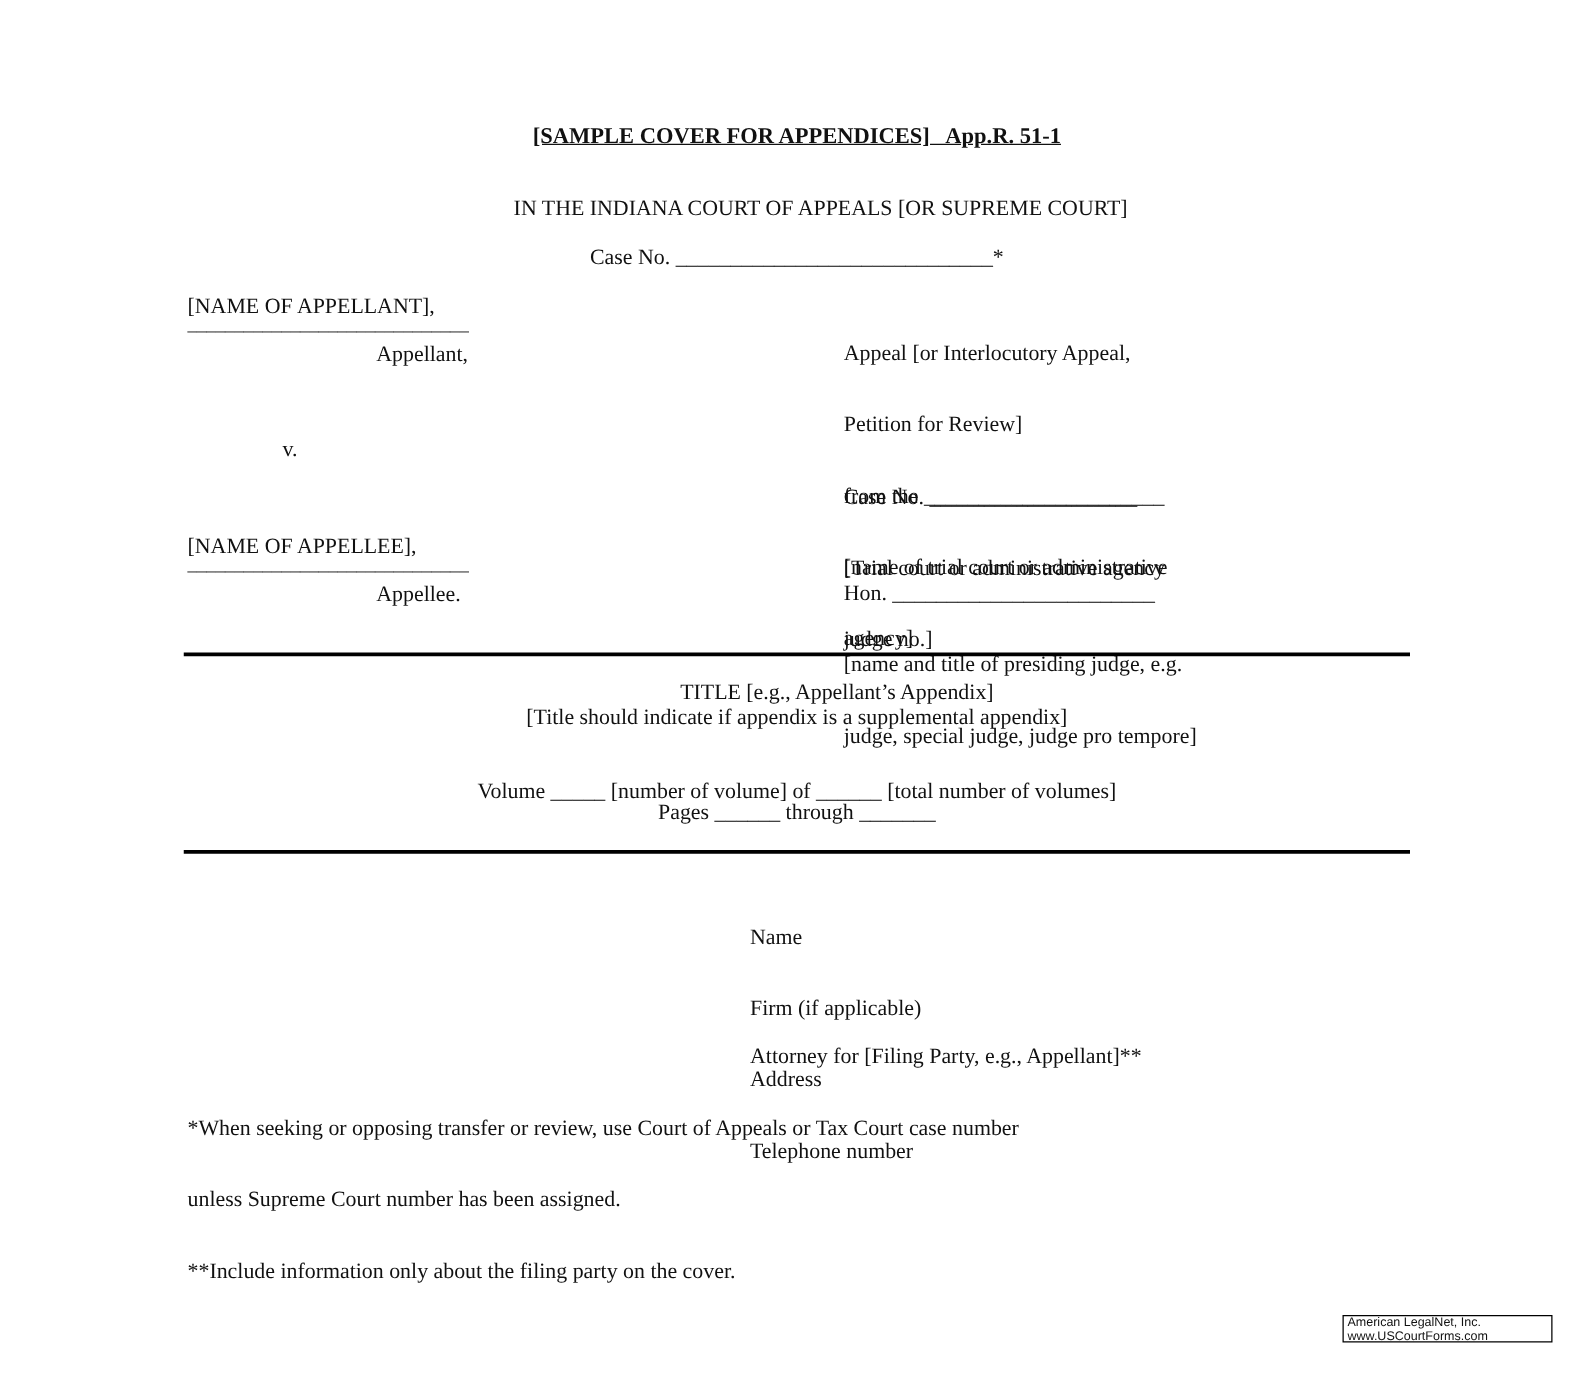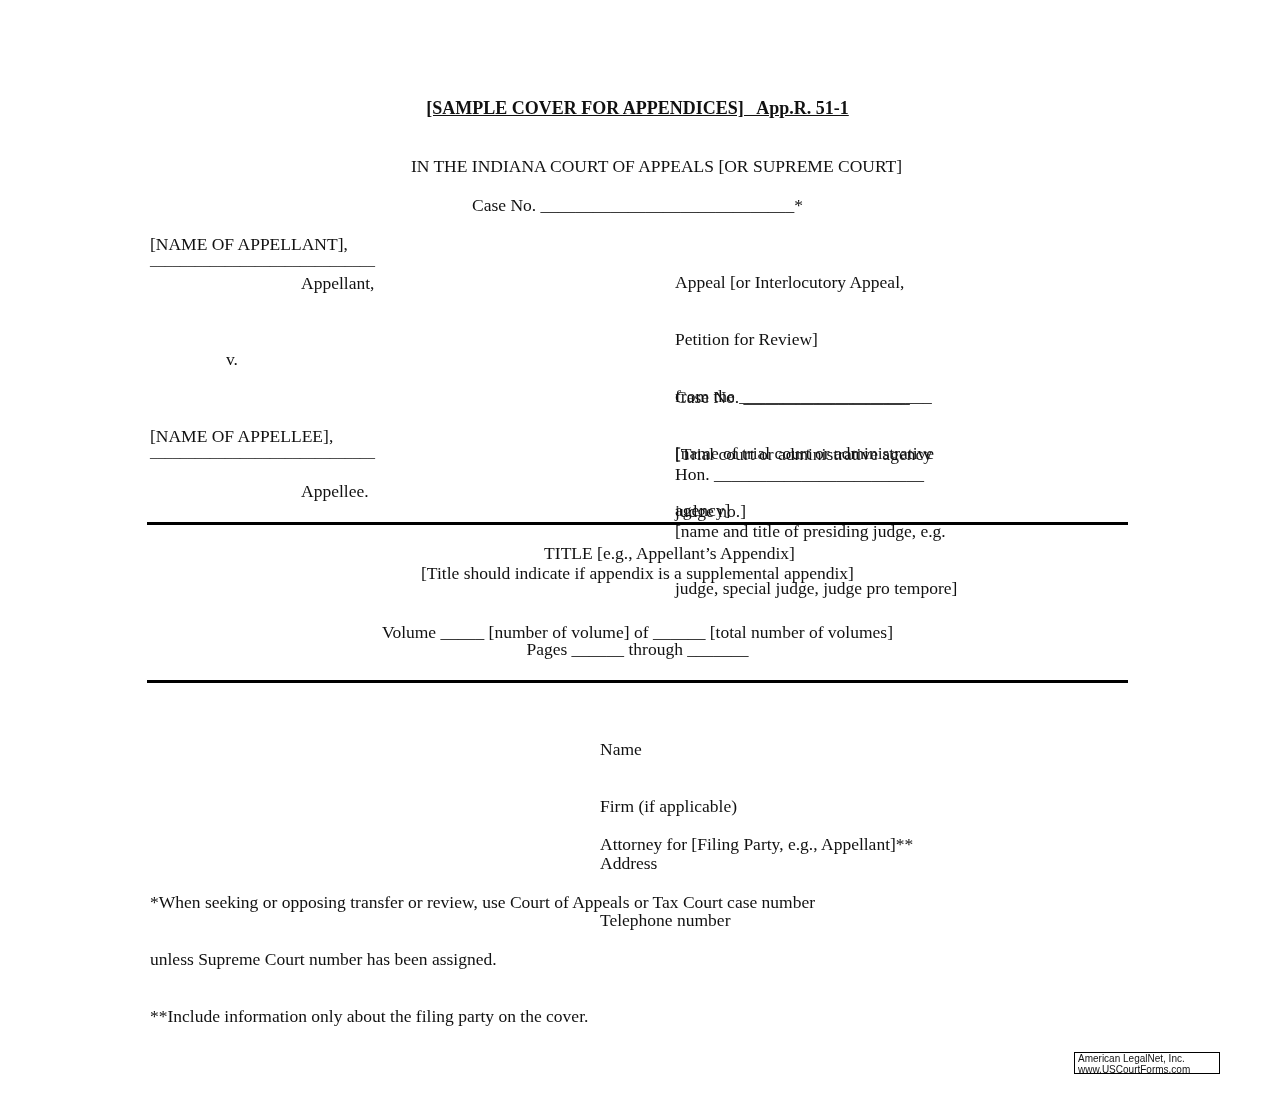--- a/index.html
+++ b/index.html
@@ -3,21 +3,21 @@
 <meta charset="utf-8">
 <style>
   html, body { margin:0; padding:0; background:#ffffff; }
   body { width:1275px; height:1100px; position:relative; overflow:hidden;
          font-family:"Liberation Serif", "DejaVu Serif", serif; color:#111; }
   .abs { position:absolute; white-space:pre; font-size:17.5px; line-height:19px; }
   .center { left:0; width:1275px; text-align:center; }
   .heading { font-weight:bold; text-decoration:underline; font-size:18px; }
   .rule { position:absolute; left:147px; width:981px; height:3px; background:#000; }
   .line { display:block; white-space:pre; }
-  .watermark { position:absolute; left:1074px; top:1052px; width:146px; height:22px;
+  .watermark { position:absolute; left:1074px; top:1052px; width:168px; height:22px;
                border:1px solid #000; font-family:"Liberation Sans","DejaVu Sans",sans-serif;
                font-size:10px; line-height:10.5px; padding:1px 0 0 3px; box-sizing:border-box; }
   .watermark span { display:block; white-space:pre; }
 </style>
 </head>
 <body>
 
 <div>
 
   <div class="abs center heading" style="top:99px;">[SAMPLE COVER FOR APPENDICES]   App.R. 51-1</div>
@@ -25,21 +25,21 @@
   <div class="abs center" style="top:196px;">Case No. _____________________________*</div>
 
   <div class="abs" style="left:150px; top:235px;">[NAME OF APPELLANT],</div>
   <div class="abs" style="left:150px; top:251px; font-size:15px;">______________________________</div>
   <div class="abs" style="left:301px; top:274px;">Appellant,</div>
 
   <div class="abs" style="left:226px; top:350px;">v.</div>
 
   <div class="abs" style="left:150px; top:427px;">[NAME OF APPELLEE],</div>
   <div class="abs" style="left:150px; top:443px; font-size:15px;">______________________________</div>
-  <div class="abs" style="left:301px; top:482px;">Appellee.</div>
+  <div class="abs" style="left:301px; top:466px;">Appellee.</div>
 
   <div class="abs" style="left:675px; top:235px;">
     <span class="line">Appeal [or Interlocutory Appeal,</span>
     <span class="line">Petition for Review]</span>
     <span class="line">from the ______________________</span>
     <span class="line">[name of trial court or administrative</span>
     <span class="line">agency]</span>
   </div>
   <div class="abs" style="left:675px; top:350px;">
     <span class="line">Case No. ___________________</span>

